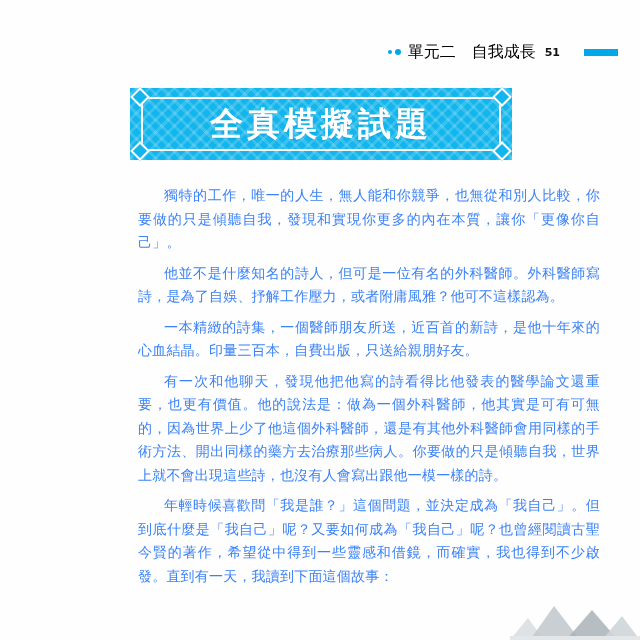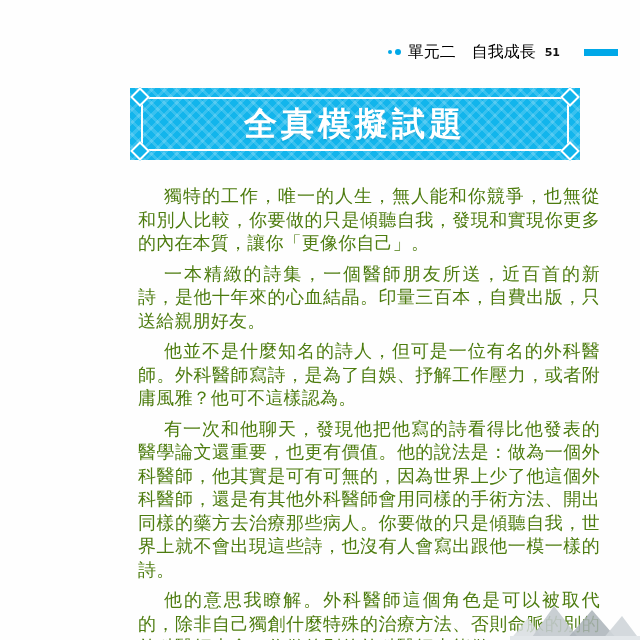--- a/index.html
+++ b/index.html
@@ -61,21 +61,21 @@
   .header .tail-dots {
     display: flex; gap: 3px; align-items: center;
     margin-left: 3px;
   }
 
   
   .banner {
     position: absolute;
     left: 130px;
     top: 88px;
-    width: 450px;
+    width: 382px;
     height: 72px;
     background:
       repeating-linear-gradient(45deg, rgba(255,255,255,0.16) 0 3px, rgba(255,255,255,0) 3px 9px),
       repeating-linear-gradient(-45deg, rgba(255,255,255,0.16) 0 3px, rgba(255,255,255,0) 3px 9px),
       #12b5ec;
     box-sizing: border-box;
   }
   .banner-inner {
     position: absolute;
     left: 11px; right: 11px; top: 9px; bottom: 9px;
@@ -110,23 +110,23 @@
 
   
   .content {
     position: absolute;
     left: 138px;
     right: 40px;
     top: 184px;
     bottom: 40px;
   }
   .para {
-    font-size: 18px;
+    font-size: 14px;
     line-height: 23.5px;
-    color: #4d7c0f;
+    color: #3b82f6;
     text-align: justify;
     text-indent: 26px;
     margin: 0 0 7px 0;
     letter-spacing: 0.2px;
     font-family: "DejaVu Sans", "Liberation Sans", sans-serif;
   }
 
   
   .deco {
     position: absolute;
@@ -161,24 +161,23 @@
     <div class="banner-inner"></div>
     <span class="banner-corner bc-tl"></span>
     <span class="banner-corner bc-tr"></span>
     <span class="banner-corner bc-bl"></span>
     <span class="banner-corner bc-br"></span>
     <div class="banner-title">全真模擬試題</div>
   </div>
 
   <div class="content">
     <p class="para">獨特的工作，唯一的人生，無人能和你競爭，也無從和別人比較，你要做的只是傾聽自我，發現和實現你更多的內在本質，讓你「更像你自己」。</p>
+    <p class="para">他並不是什麼知名的詩人，但可是一位有名的外科醫師。外科醫師寫詩，是為了自娛、抒解工作壓力，或者附庸風雅？他可不這樣認為。</p>
     <p class="para">一本精緻的詩集，一個醫師朋友所送，近百首的新詩，是他十年來的心血結晶。印量三百本，自費出版，只送給親朋好友。</p>
-    <p class="para">他並不是什麼知名的詩人，但可是一位有名的外科醫師。外科醫師寫詩，是為了自娛、抒解工作壓力，或者附庸風雅？他可不這樣認為。</p>
     <p class="para">有一次和他聊天，發現他把他寫的詩看得比他發表的醫學論文還重要，也更有價值。他的說法是：做為一個外科醫師，他其實是可有可無的，因為世界上少了他這個外科醫師，還是有其他外科醫師會用同樣的手術方法、開出同樣的藥方去治療那些病人。你要做的只是傾聽自我，世界上就不會出現這些詩，也沒有人會寫出跟他一模一樣的詩。</p>
-    <p class="para">他的意思我瞭解。外科醫師這個角色是可以被取代的，除非自己獨創什麼特殊的治療方法、否則命脈的別的外科醫師也會，你做的別的外科醫師也能做。但詩人就不一樣，即使寫的詩再爛，那也是獨一無二的，是來自自己的創造。</p>
     <p class="para">年輕時候喜歡問「我是誰？」這個問題，並決定成為「我自己」。但到底什麼是「我自己」呢？又要如何成為「我自己」呢？也曾經閱讀古聖今賢的著作，希望從中得到一些靈感和借鏡，而確實，我也得到不少啟發。直到有一天，我讀到下面這個故事：</p>
 
   </div>
 
   <div class="deco">
     <svg width="130" height="74" viewBox="0 0 130 74" xmlns="http://www.w3.org/2000/svg">
       <path d="M0 74 L18 52 L34 74 Z" fill="#d8dde0" opacity="0.85"></path>
       <path d="M20 74 L44 40 L70 74 Z" fill="#c3cace" opacity="0.9"></path>
       <path d="M56 74 L82 44 L108 74 Z" fill="#aab3b9" opacity="0.85"></path>
       <path d="M92 74 L112 50 L130 74 Z" fill="#cfd5d9" opacity="0.9"></path>

